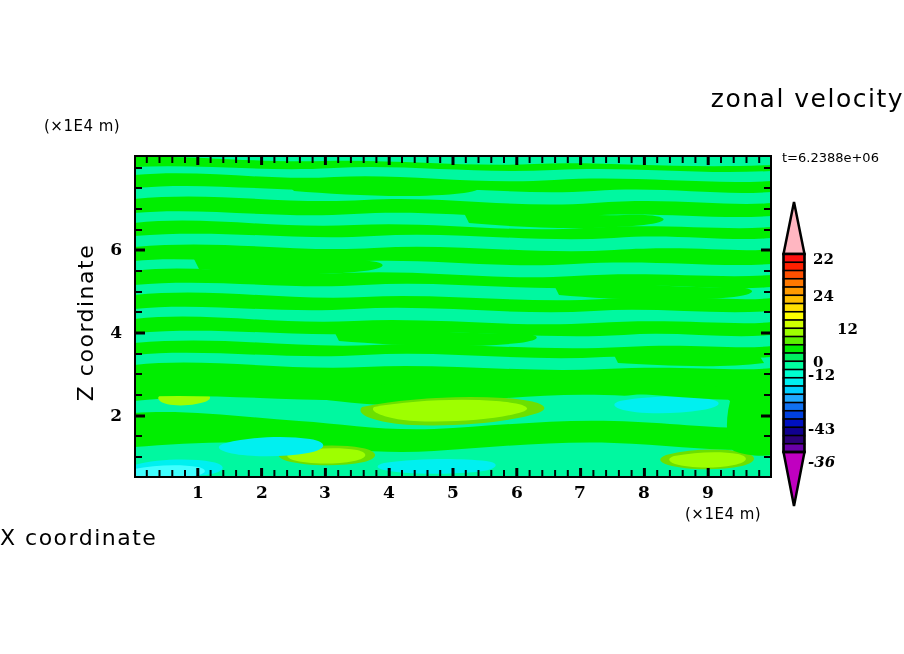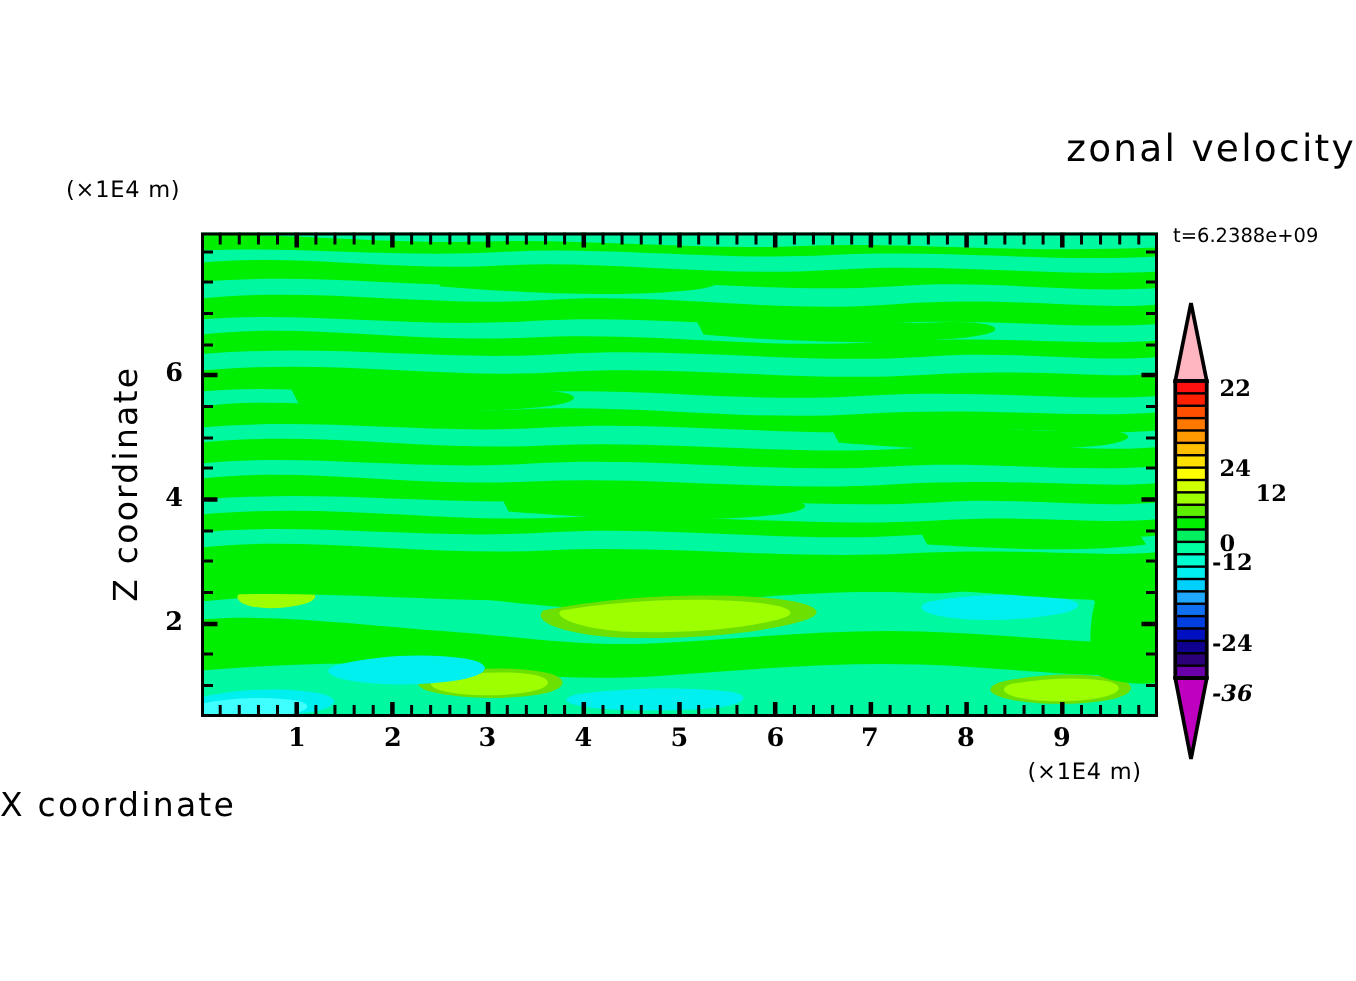--- a/index.html
+++ b/index.html
@@ -28,21 +28,21 @@
 <body>
 
 <div class="abs" id="title">zonal velocity</div>
 
 <div class="abs" id="ytop-unit">(×1E4 m)</div>
 <div class="abs" id="xbot-unit">(×1E4 m)</div>
 
 <div class="abs" id="xaxis-title">X coordinate</div>
 <div id="yaxis-title">Z coordinate</div>
 
-<div class="abs" id="tstamp">t=6.2388e+09</div>
+<div class="abs" id="tstamp">t=6.2388e+06</div>
 
 <div class="abs" style="left:134px;top:155px;width:638px;height:323px;">
   <svg id="plotsvg" width="638" height="323" viewBox="0 0 638 323" preserveAspectRatio="none">
     <defs>
       <clipPath id="panelclip">
           <rect x="0" y="0" width="638" height="323"></rect>
         </clipPath>
     </defs>
     <g clip-path="url(#panelclip)">
 
@@ -293,18 +293,18 @@
         <rect x="5.5" y="237.5" width="21" height="8.65" fill="#2C0078" stroke="#000" stroke-width="1.6"></rect>
         <rect x="5.5" y="245.75" width="21" height="8.65" fill="#6A00A8" stroke="#000" stroke-width="1.6"></rect>
       </g>
 
     <polygon points="16,308 5.5,254 26.5,254" fill="#C000C0" stroke="#000" stroke-width="2.5"></polygon>
     <rect x="5.5" y="56" width="21" height="198" fill="none" stroke="#000" stroke-width="2.5"></rect>
   </svg>
 </div>
 
 <div class="cb-lab" style="left:813px;top:250px;">22</div>
-<div class="cb-lab" style="left:813px;top:303px;">24</div>
+<div class="cb-lab" style="left:813px;top:287px;">24</div>
 <div class="cb-lab" style="left:813px;top:320px;margin-left:24px;">12</div>
 <div class="cb-lab" style="left:813px;top:353px;">0</div>
 <div class="cb-lab" style="left:808px;top:366px;">-12</div>
-<div class="cb-lab" style="left:808px;top:420px;">-24</div>
+<div class="cb-lab" style="left:808px;top:420px;">-43</div>
 <div class="cb-lab" style="left:808px;top:453px;font-style:italic;">-36</div>
 
 </body></html>

